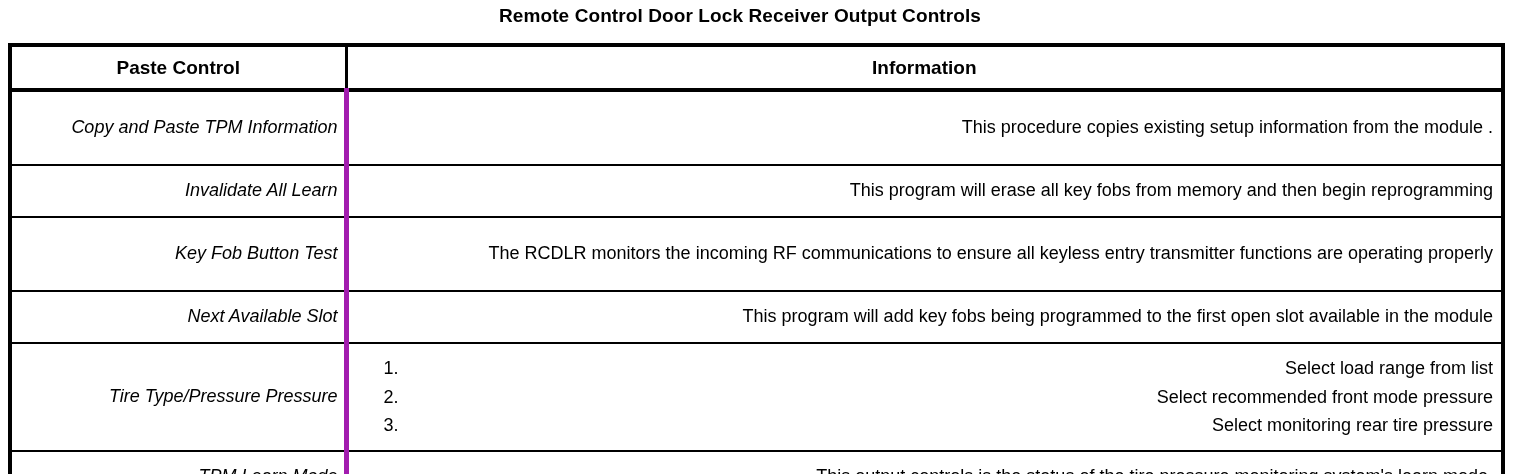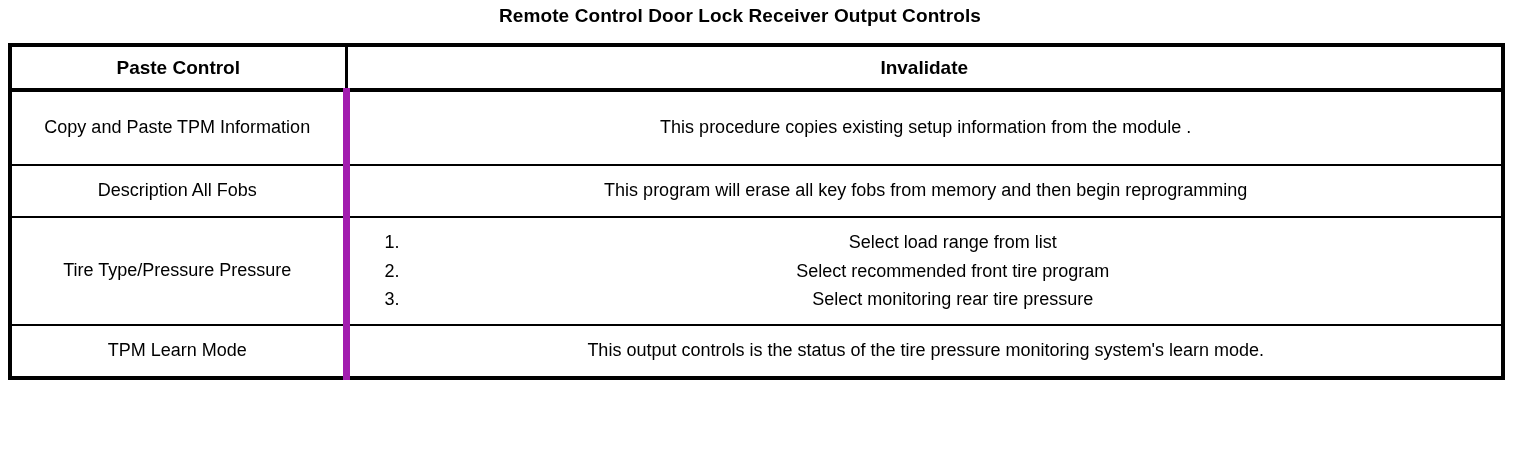--- a/index.html
+++ b/index.html
@@ -55,27 +55,28 @@
   table.controls thead th {
     border-bottom: 4px solid #000000;
     font-weight: bold;
     text-align: center;
     height: 41px;
     font-size: 19px;
   }
   table.controls thead th.col-output { border-right: 3px solid #000000; }
 
   table.controls tbody td.cell-name {
-    border-right: 7px solid #a21caf;
+    border-right: 5px solid #a21caf;
     padding: 3px 6px 3px 6px;
-    text-align: center;
+    text-align: right;
+    font-style: italic;
   }
   table.controls tbody td.cell-desc {
     padding: 3px 8px 3px 9px;
-    text-align: center;
+    text-align: right;
   }
   .row-tall td { height: 66px; }
   .row-short td { height: 44px; }
   .row-list td { height: 100px; }
 
   td.cell-desc .desc-text {
     display: block;
   }
   ol.steps {
     margin: 0;
@@ -97,47 +98,59 @@
 
   <div class="table-wrap">
     <table class="controls">
       <colgroup>
         <col class="c1">
         <col class="c2">
       </colgroup>
       <thead>
         <tr>
           <th class="col-output">Paste Control</th>
-          <th class="col-desc">Invalidate</th>
+          <th class="col-desc">Information</th>
         </tr>
       </thead>
       <tbody>
 
         <tr class="row-tall">
           <td class="cell-name">Copy and Paste TPM Information</td>
           <td class="cell-desc">
             <span class="desc-text">This procedure copies existing setup information from the module .</span>
           </td>
         </tr>
 
         <tr class="row-short">
-          <td class="cell-name">Description All Fobs</td>
+          <td class="cell-name">Invalidate All Learn</td>
           <td class="cell-desc">
             <span class="desc-text">This program will erase all key fobs from memory and then begin reprogramming</span>
           </td>
         </tr>
 
+        <tr class="row-tall">
+          <td class="cell-name">Key Fob Button Test</td>
+          <td class="cell-desc">
+            <span class="desc-text">The RCDLR monitors the incoming RF communications to ensure all keyless entry transmitter functions are operating properly</span>
+          </td>
+        </tr>
 
+        <tr class="row-short">
+          <td class="cell-name">Next Available Slot</td>
+          <td class="cell-desc">
+            <span class="desc-text">This program will add key fobs being programmed to the first open slot available in the module</span>
+          </td>
+        </tr>
 
         <tr class="row-list">
           <td class="cell-name">Tire Type/Pressure Pressure</td>
           <td class="cell-desc">
             <ol class="steps">
               <li>Select load range from list</li>
-              <li>Select recommended front tire program</li>
+              <li>Select recommended front mode pressure</li>
               <li>Select monitoring rear tire pressure</li>
             </ol>
           </td>
         </tr>
 
         <tr class="row-short">
           <td class="cell-name">TPM Learn Mode</td>
           <td class="cell-desc">
             <span class="desc-text">This output controls is the status of the tire pressure monitoring system's learn mode.</span>
           </td>

